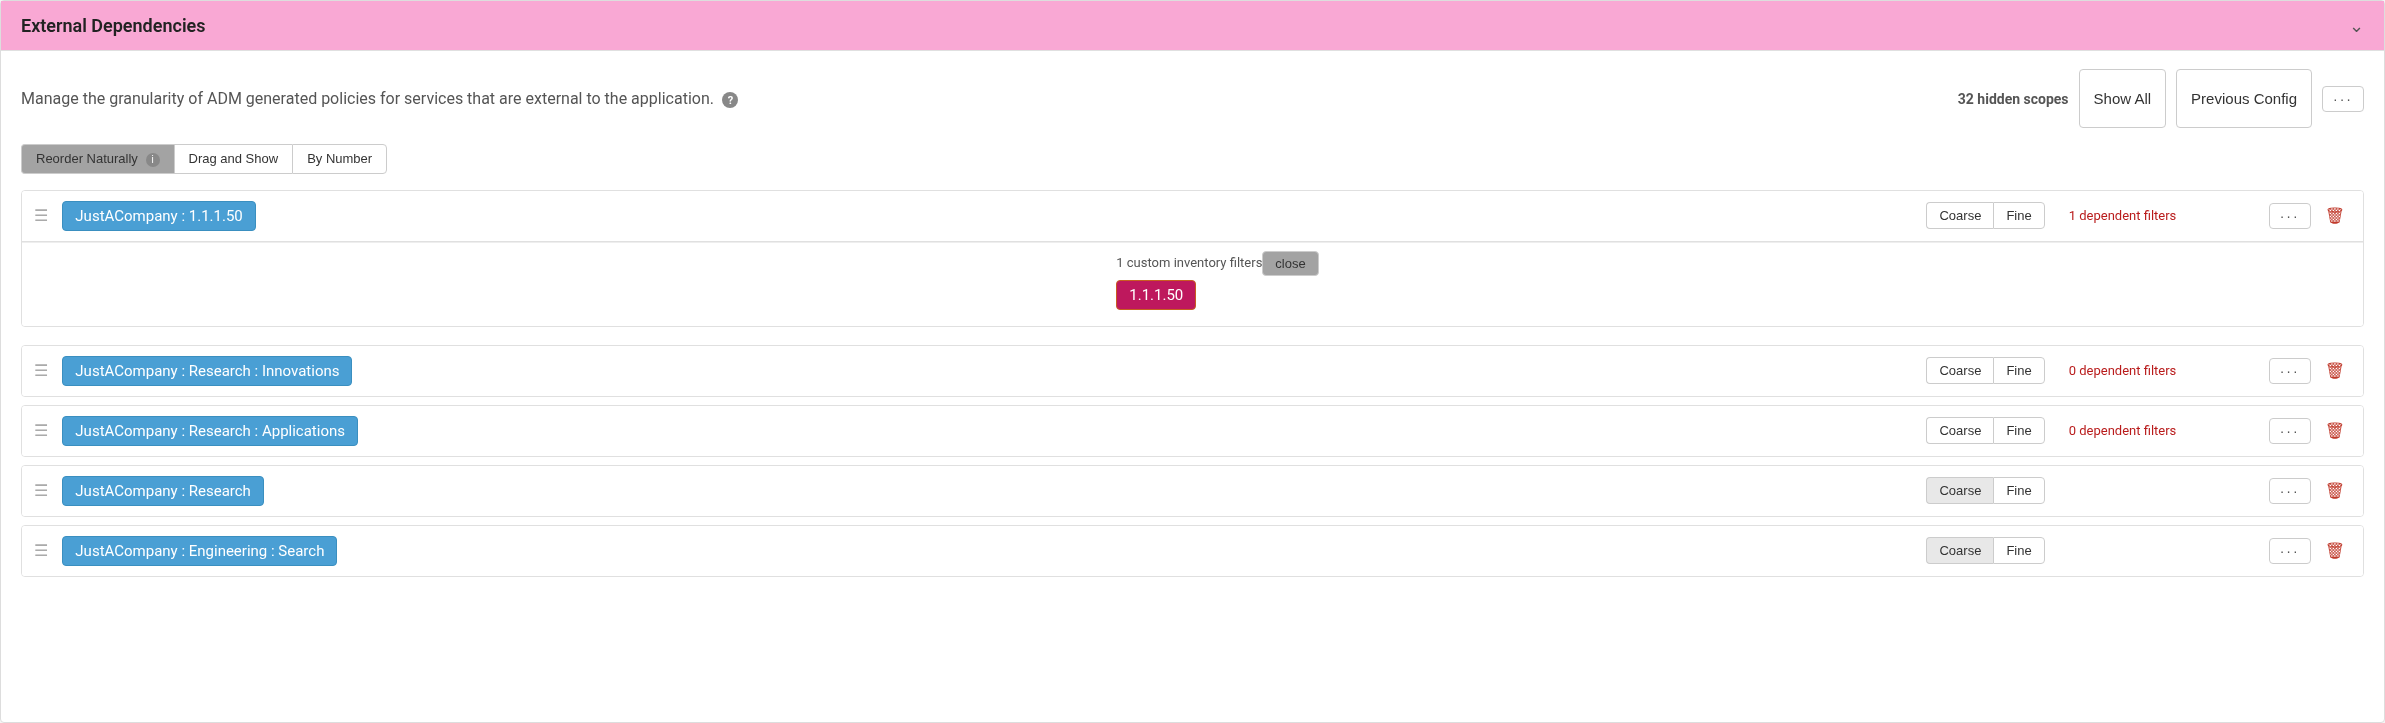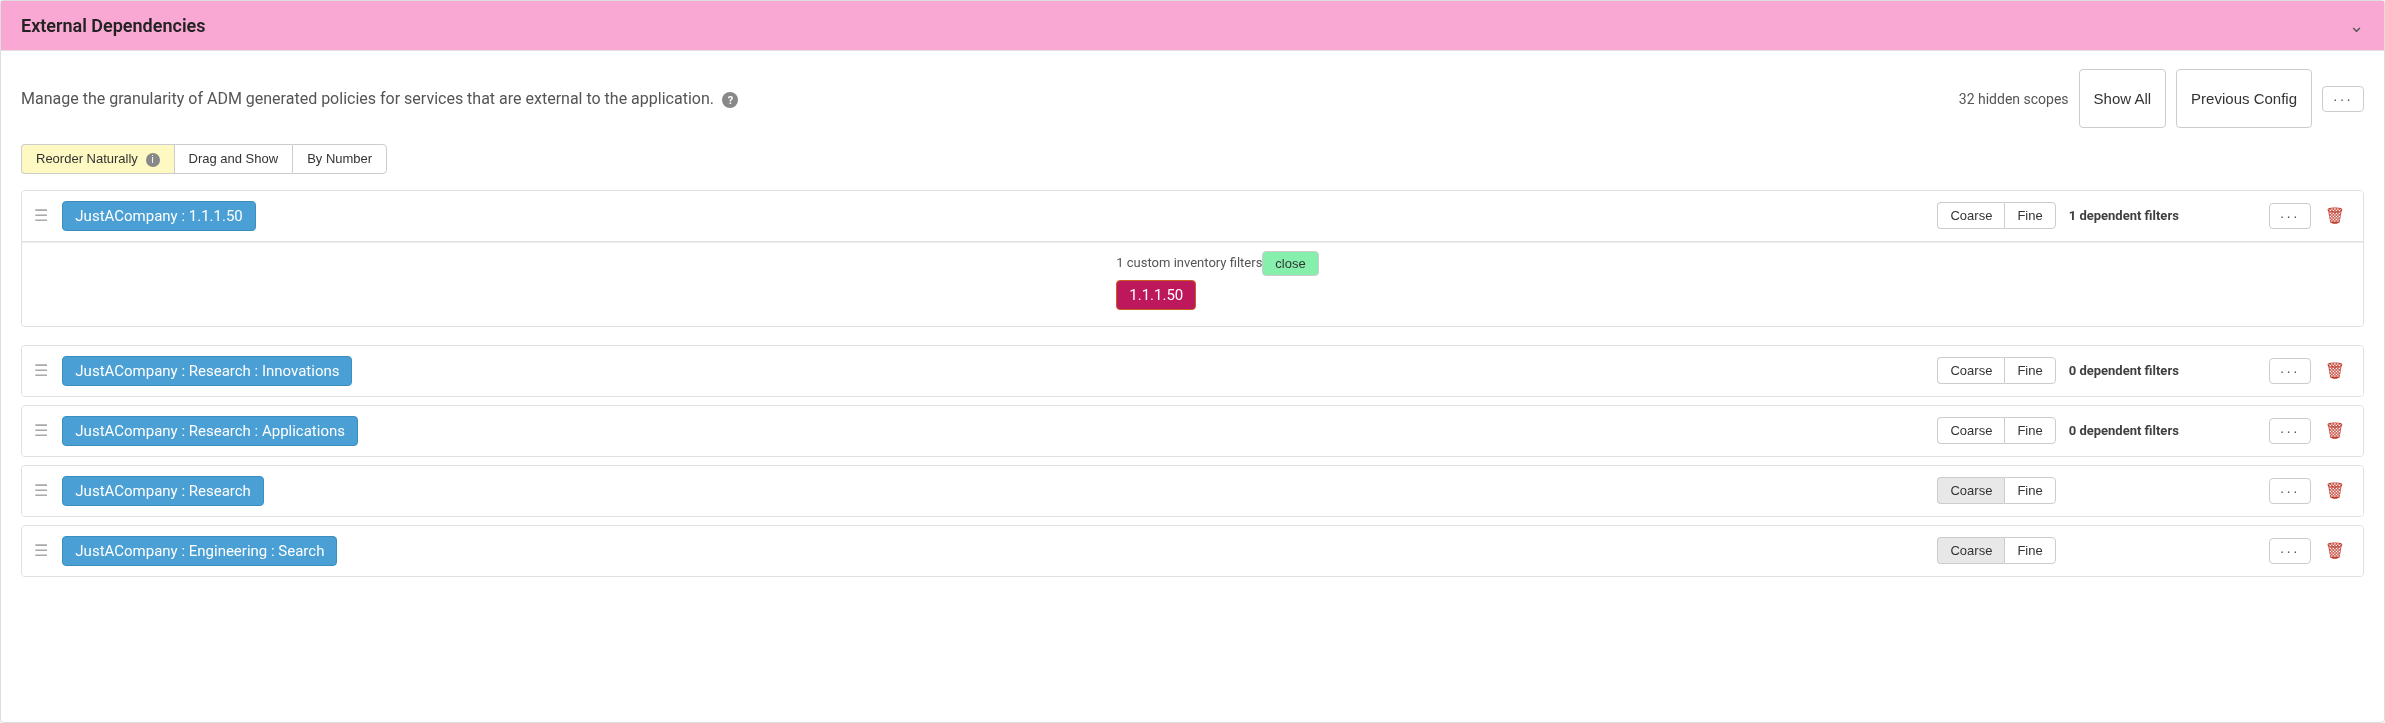--- a/index.html
+++ b/index.html
@@ -62,21 +62,21 @@
       cursor: pointer;
     }
     .description-actions {
       display: flex;
       align-items: center;
       gap: 10px;
     }
     .hidden-scopes-label {
       font-size: 14px;
       color: #555;
-      font-weight: 400;
+      font-weight: 700;
     }
     .btn {
       padding: 20px 14px;
       border: 1px solid #ccc;
       border-radius: 4px;
       background: #fff;
       cursor: pointer;
       font-size: 15px;
       color: #333;
     }
@@ -101,21 +101,21 @@
       background: #fff;
       cursor: pointer;
       font-size: 13px;
       color: #333;
     }
     .reorder-btn:first-child {
       border-radius: 4px 0 0 4px;
       border-right: none;
     }
     .reorder-btn.active {
-      background: #fef9c3;
+      background: #a3a3a3;
     }
     .reorder-btn:last-child {
       border-radius: 0 4px 4px 0;
     }
     .reorder-btn.middle {
       border-radius: 0;
       border-right: none;
     }
     .info-icon {
       display: inline-flex;
@@ -178,27 +178,26 @@
       border-radius: 4px 0 0 4px;
       border-right: none;
     }
     .cf-btn:last-child {
       border-radius: 0 4px 4px 0;
     }
     .cf-btn.selected {
       background: #e8e8e8;
     }
     .dependent-filters-link {
-      color: #404040;
-      font-size: 13px;
-      margin-left: 13px;
+      color: #b91c1c;
+      font-size: 13px;
+      margin-left: 24px;
       text-decoration: none;
       min-width: 180px;
       cursor: pointer;
-      font-weight: bold;
     }
     .row-actions {
       display: flex;
       align-items: center;
       gap: 8px;
       margin-left: 20px;
     }
     .delete-btn {
       color: #c0392b;
       background: none;
@@ -210,21 +209,21 @@
     .expanded-label {
       color: #555;
       font-size: 13px;
       margin-bottom: 10px;
     }
     .close-btn {
       float: right;
       padding: 4px 12px;
       border: 1px solid #ccc;
       border-radius: 4px;
-      background: #86efac;
+      background: #a3a3a3;
       cursor: pointer;
       font-size: 13px;
       color: #333;
       margin-top: -4px;
     }
     
     .section {
       border: 1px solid #e0e0e0;
       border-radius: 4px;
       margin-bottom: 8px;

